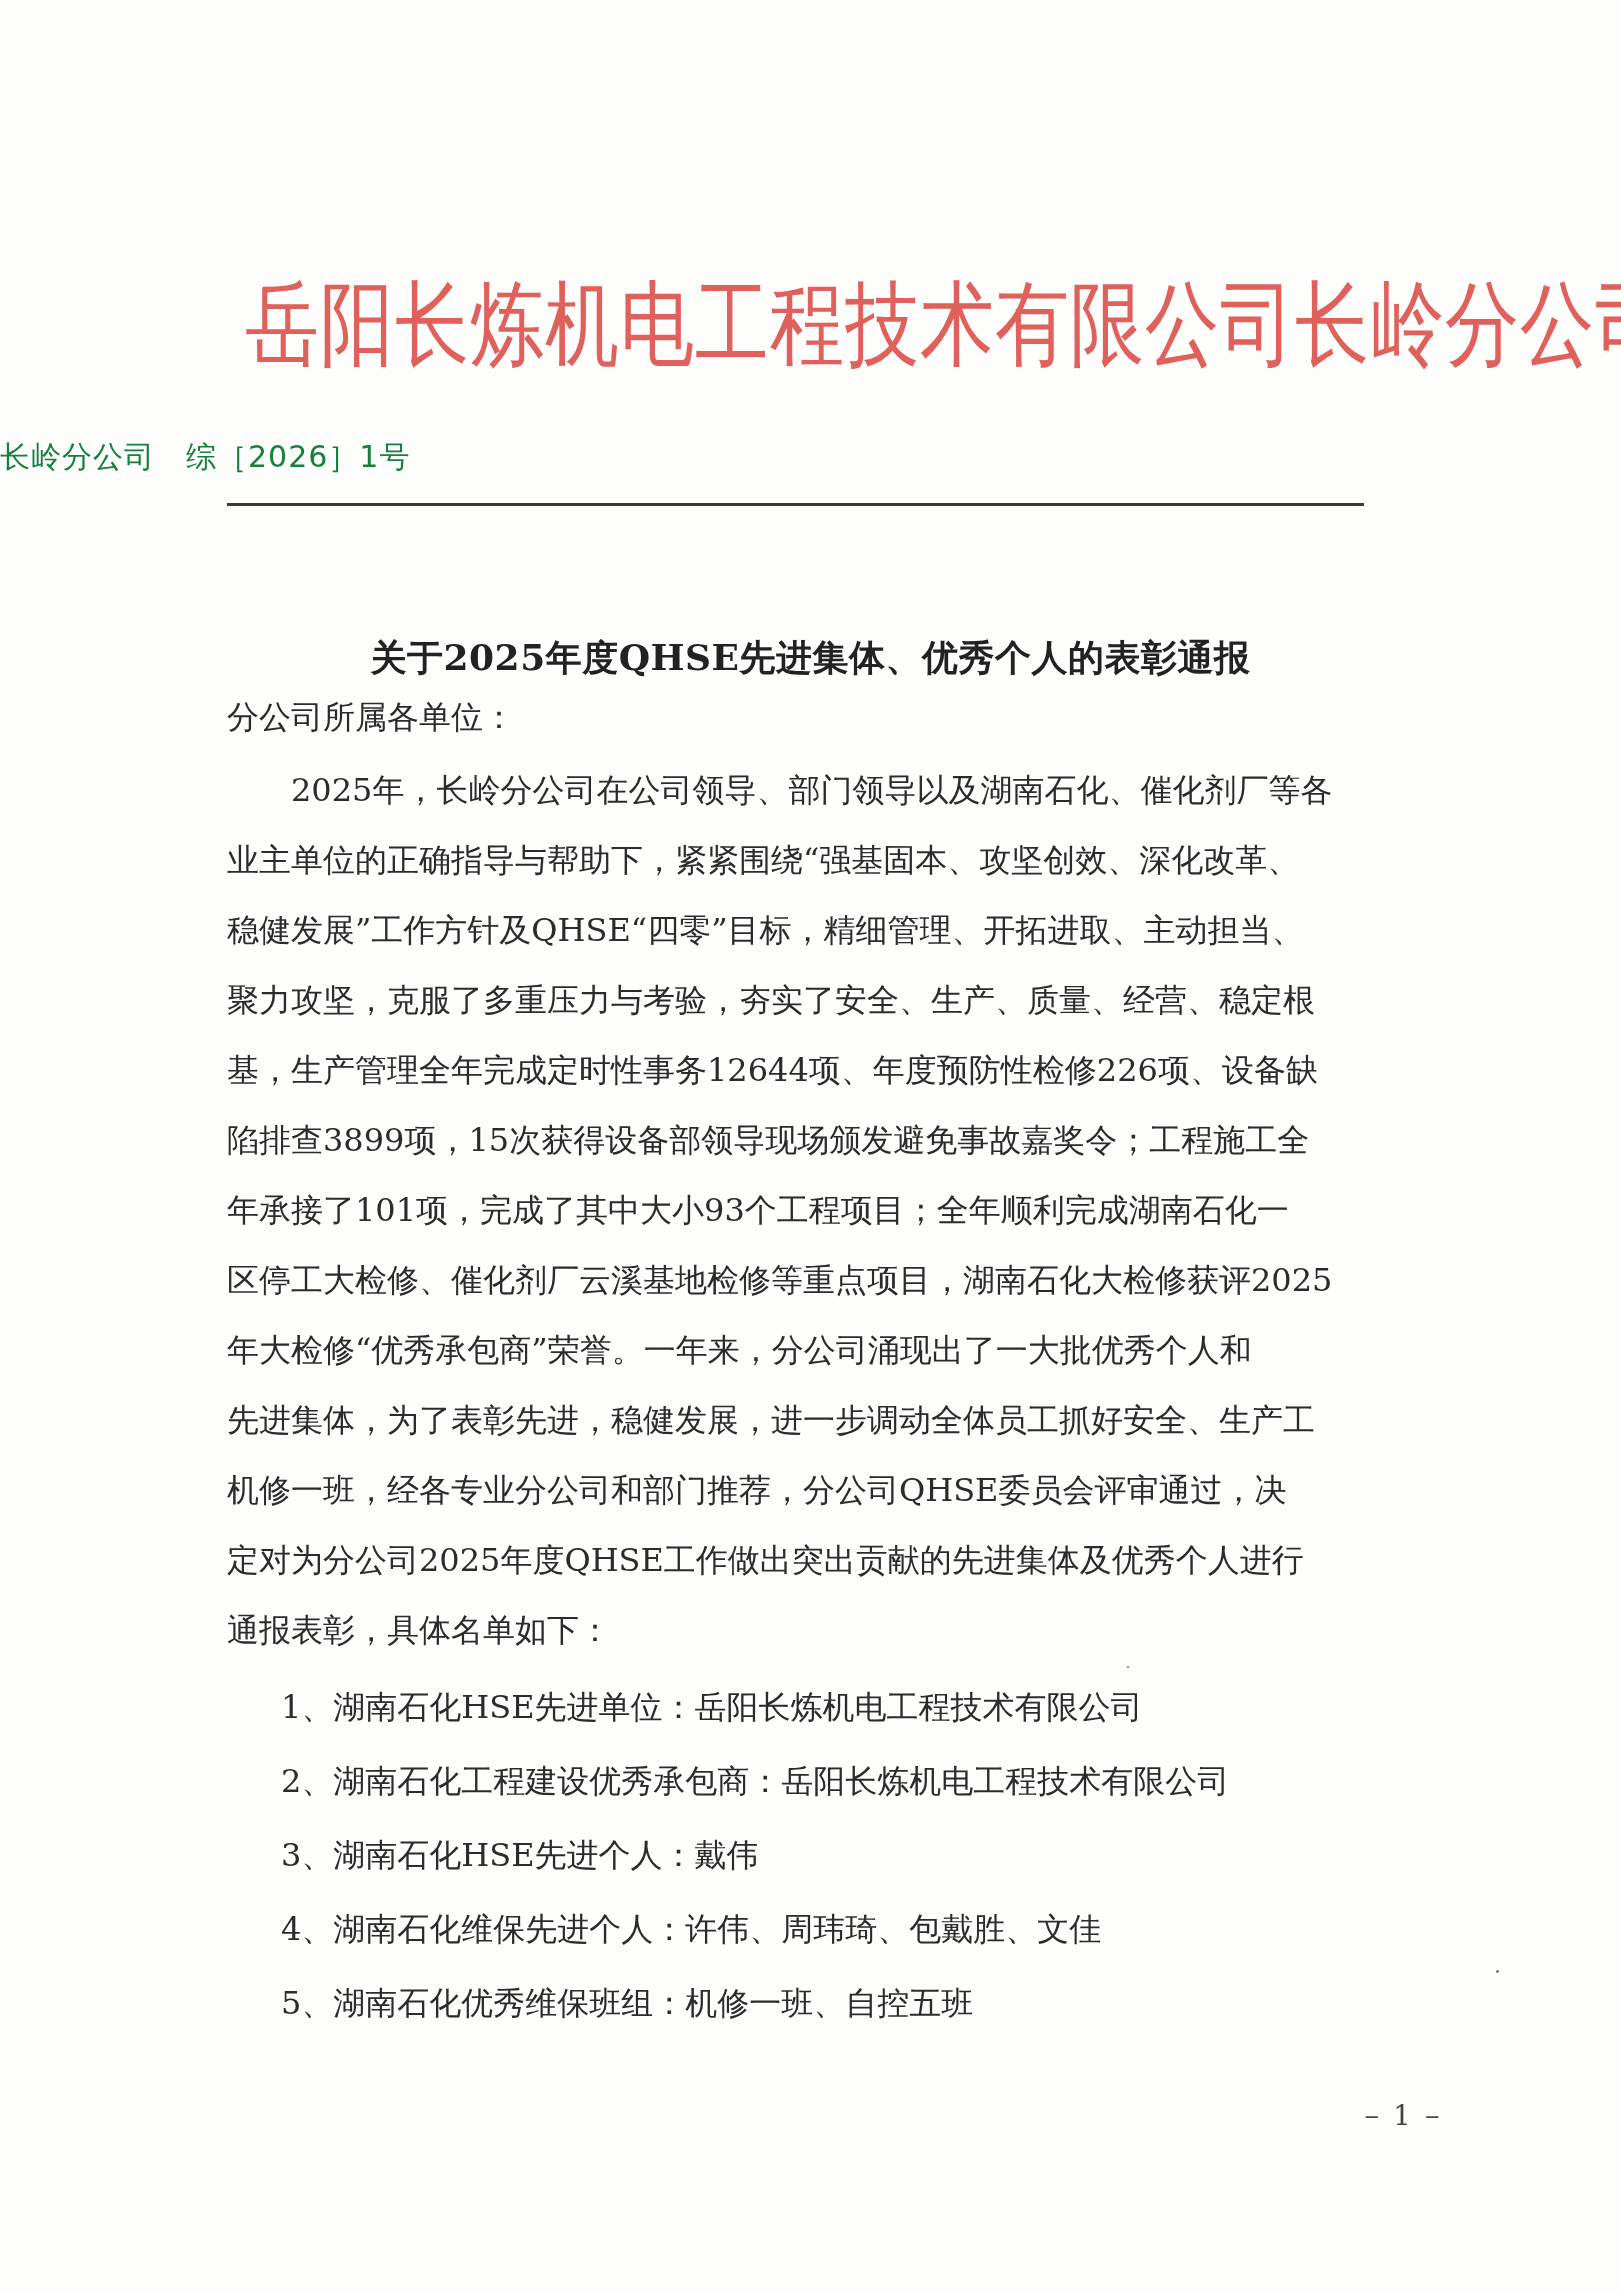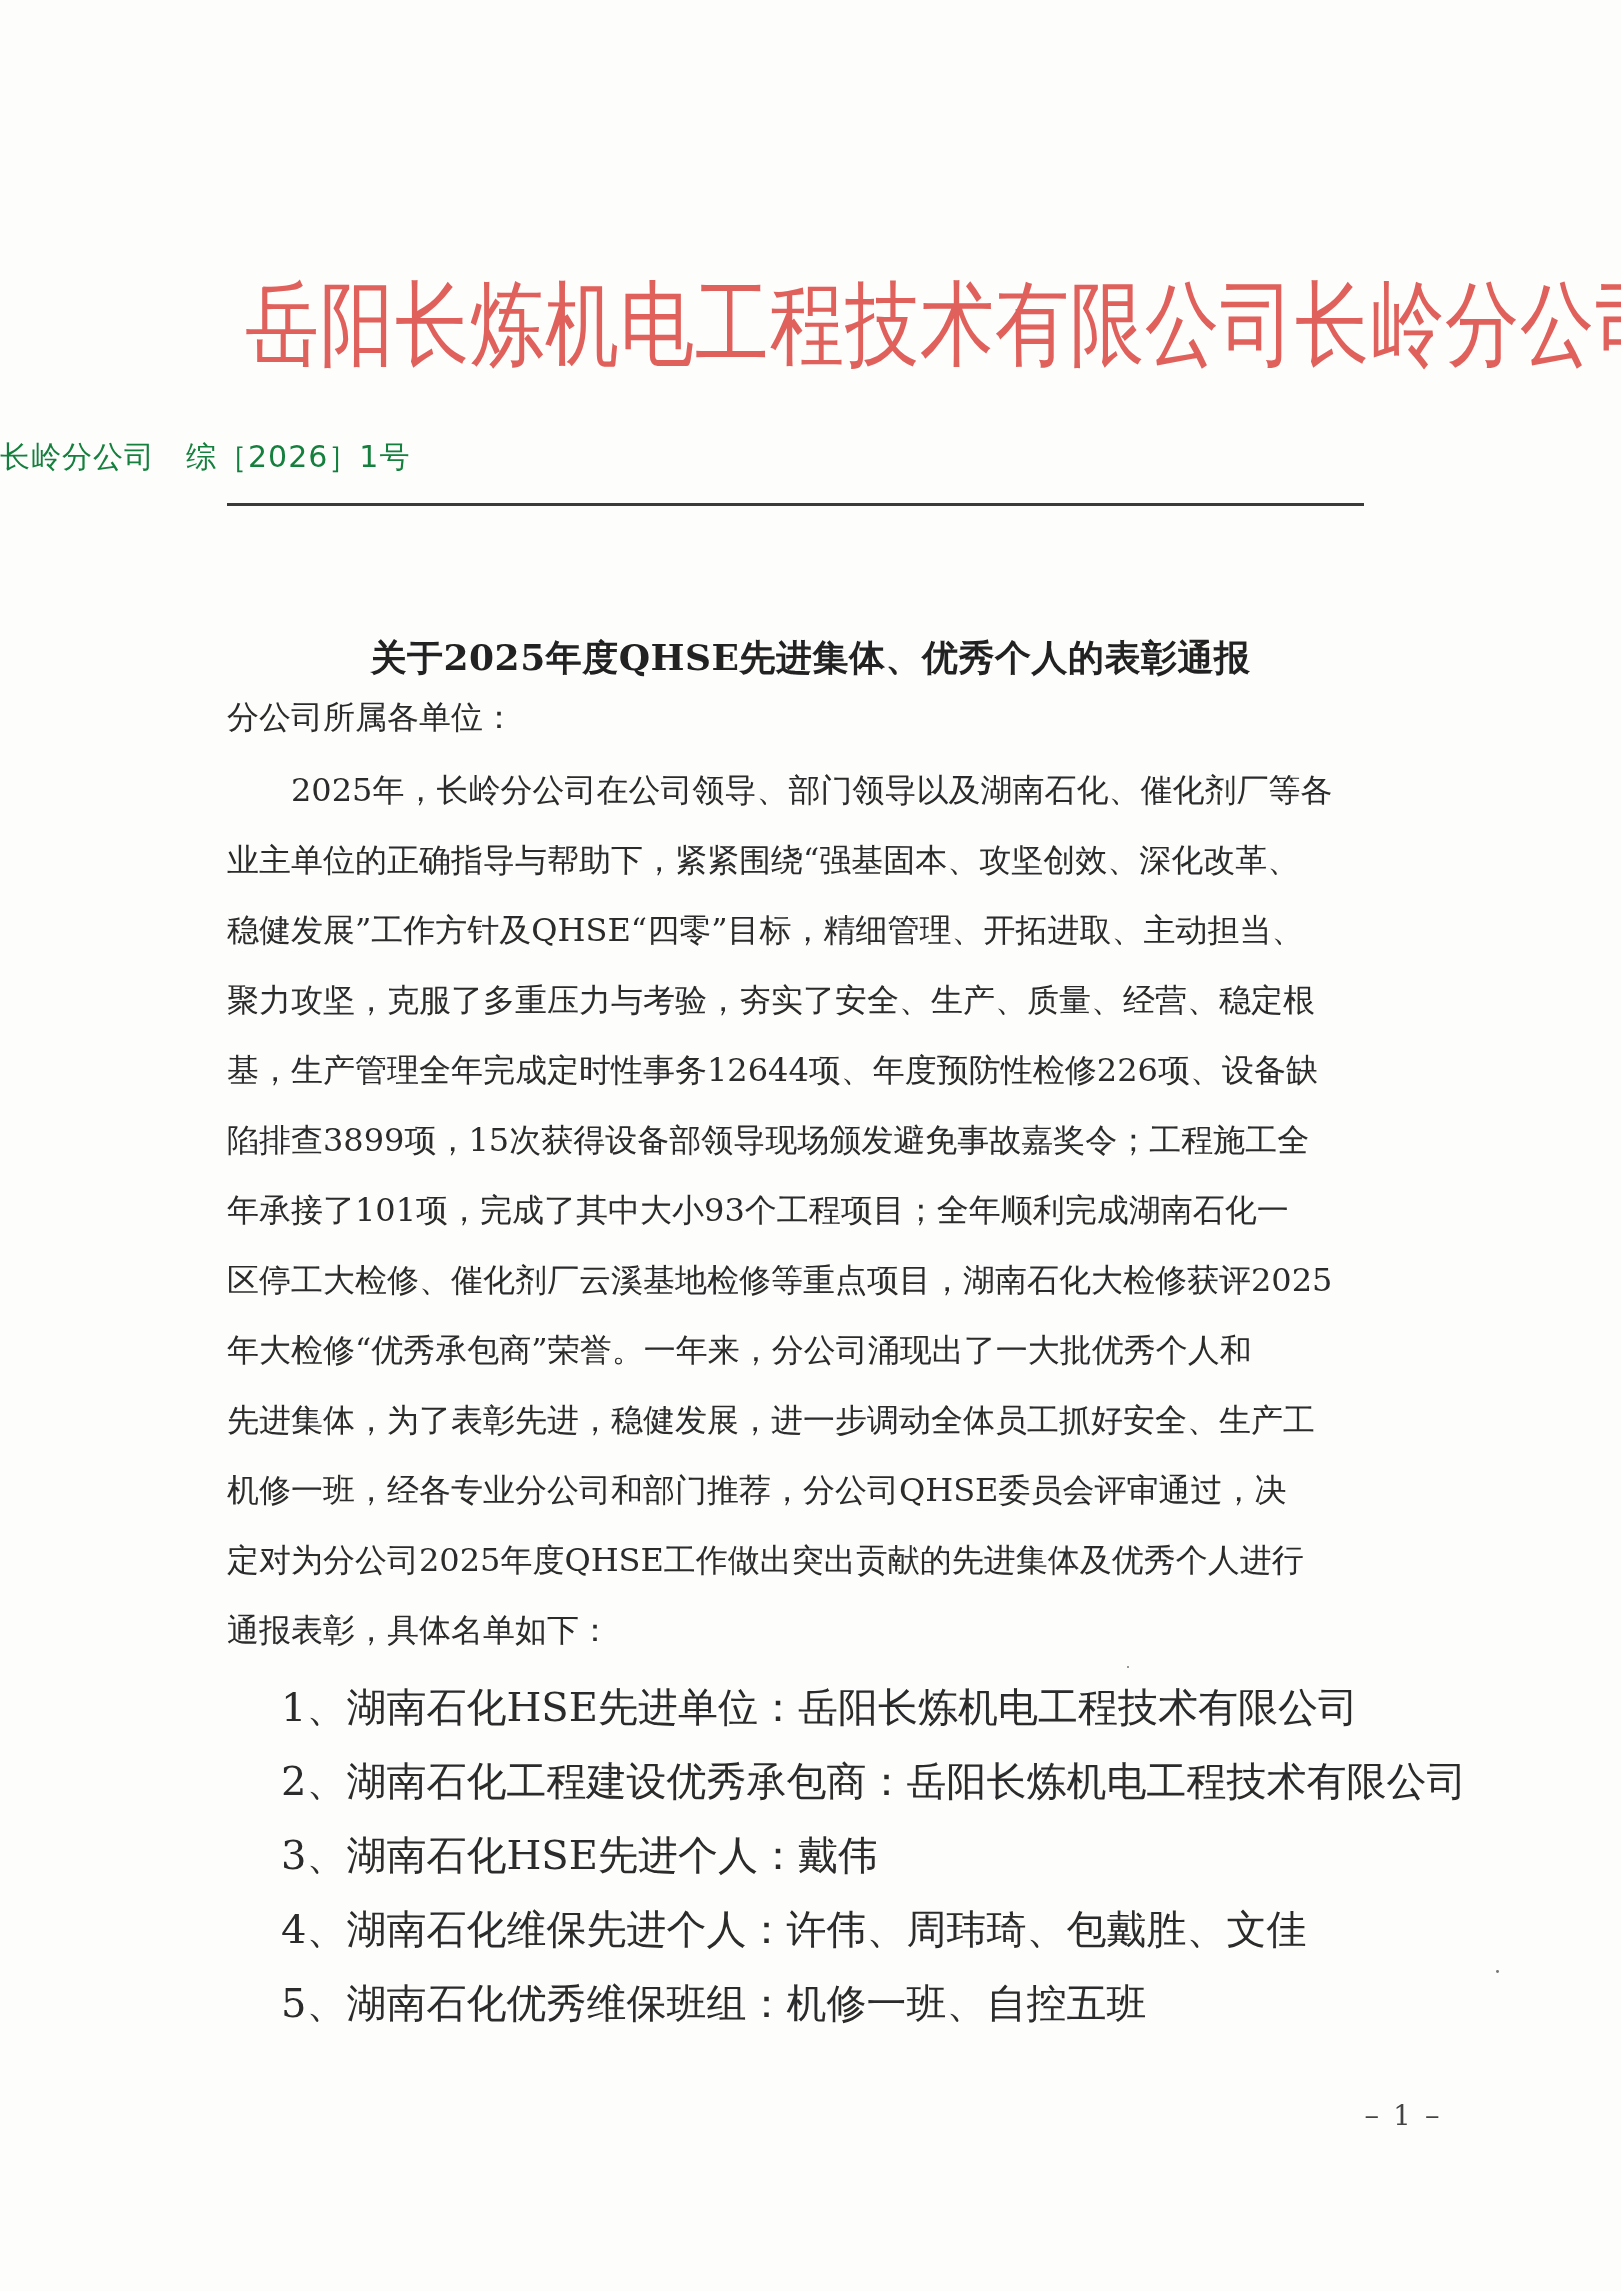--- a/index.html
+++ b/index.html
@@ -90,21 +90,21 @@
       white-space: nowrap;
       height: 70px;
     }
     .award-list {
       position: absolute;
       left: 281px;
       top: 1678px;
       margin: 0;
       padding: 0;
       list-style: none;
-      font-size: 40px;
+      font-size: 32px;
       color: #2b2b2b;
     }
     .award-item {
       height: 74px;
       line-height: 59px;
       white-space: nowrap;
     }
     .page-number {
       position: absolute;
       left: 1358px;

